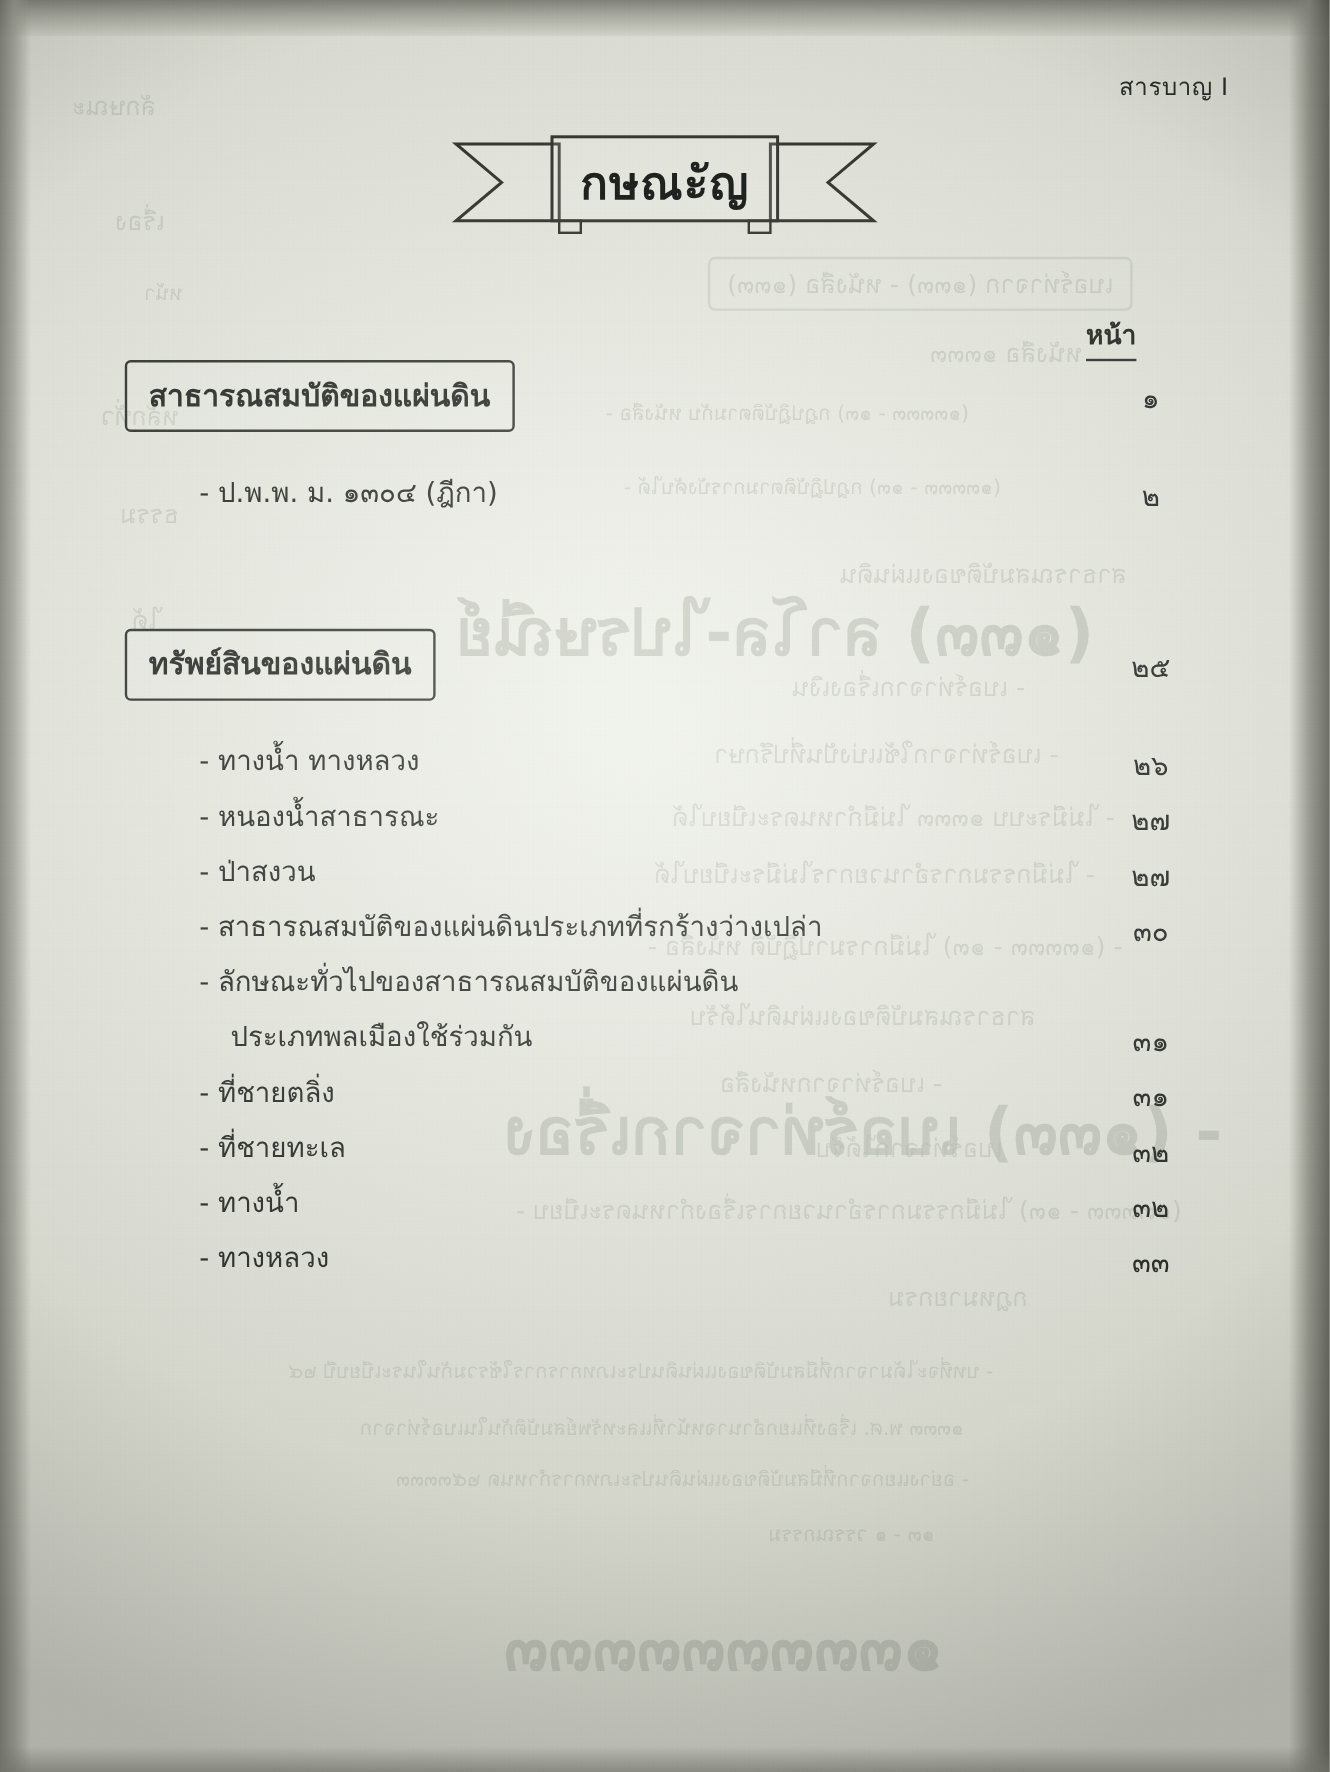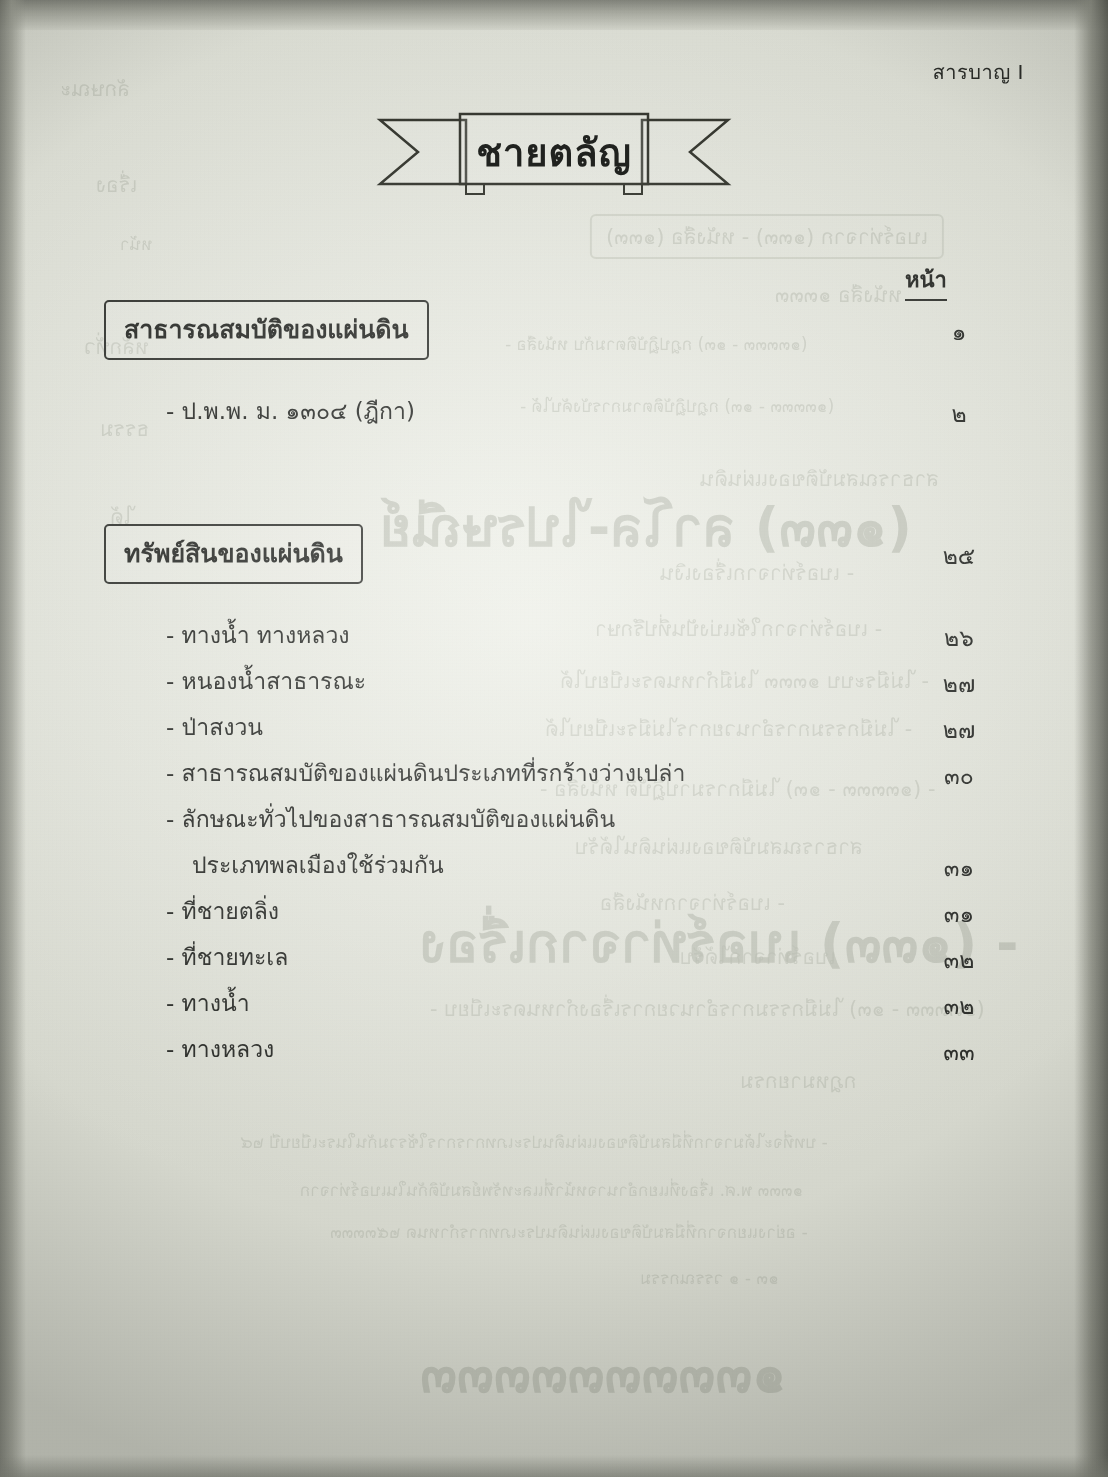--- a/index.html
+++ b/index.html
@@ -199,21 +199,21 @@
 
       <path d="M6 8 L92 8 L92 72 L6 72 L44 40 Z" stroke="#25271f" stroke-width="2.5" fill="rgba(255,255,255,0.10)"></path>
 
       <path d="M354 8 L268 8 L268 72 L354 72 L316 40 Z" stroke="#25271f" stroke-width="2.5" fill="rgba(255,255,255,0.10)"></path>
 
       <rect x="86" y="2" width="188" height="70" stroke="#25271f" stroke-width="2.5" fill="rgba(255,255,255,0.14)"></rect>
       <rect x="92" y="72" width="18" height="10" stroke="#25271f" stroke-width="2" fill="none"></rect>
       <rect x="250" y="72" width="18" height="10" stroke="#25271f" stroke-width="2" fill="none"></rect>
     </svg>
   </div>
-  <div class="banner-title">ชายตลัญ</div>
+  <div class="banner-title">กษณะัญ</div>
 
   <div class="page-col-head">หน้า</div>
 
   <div class="toc" id="toc-root">
       <div class="sec-row"><span class="section">สาธารณสมบัติของแผ่นดิน</span><span class="pg">๑</span></div>
       <div class="gap-m"></div>
       <div class="row">
         <div class="label indent">- ป.พ.พ.  ม. ๑๓๐๔  (ฎีกา)</div>
         <div class="pg">๒</div>
       </div>

